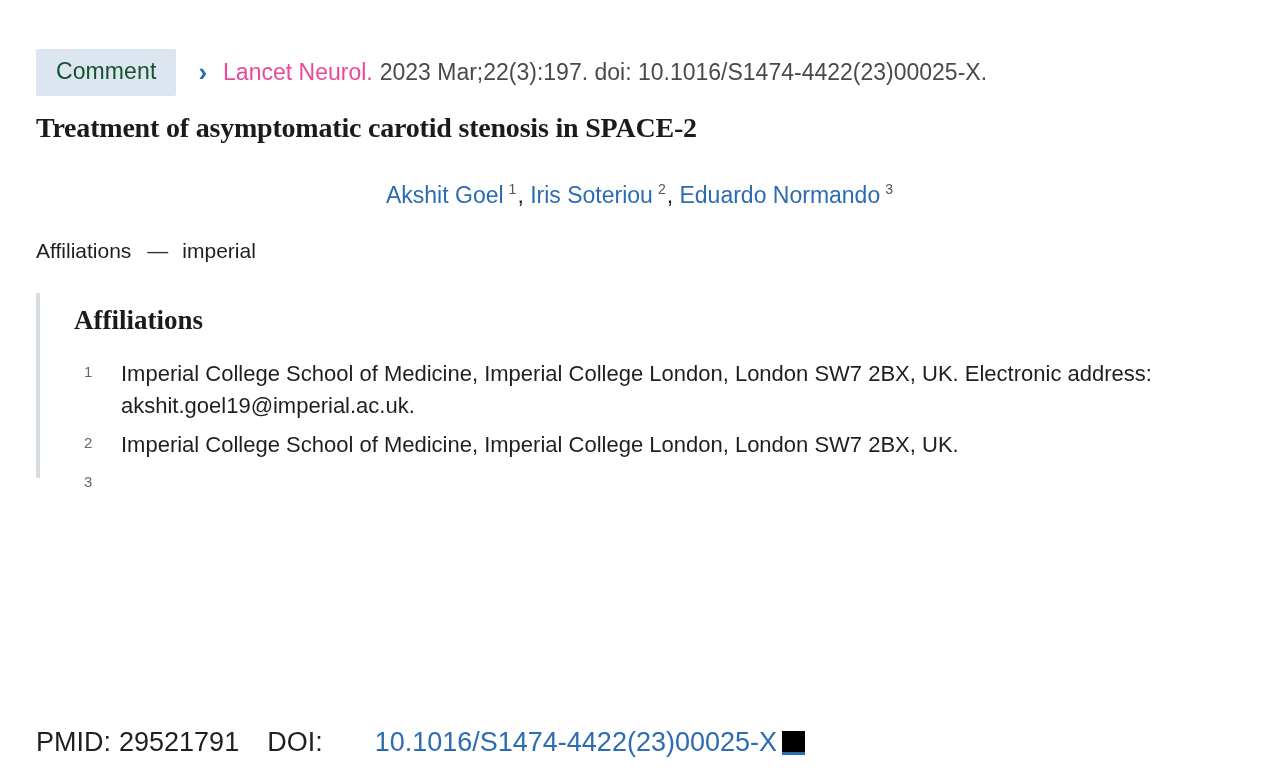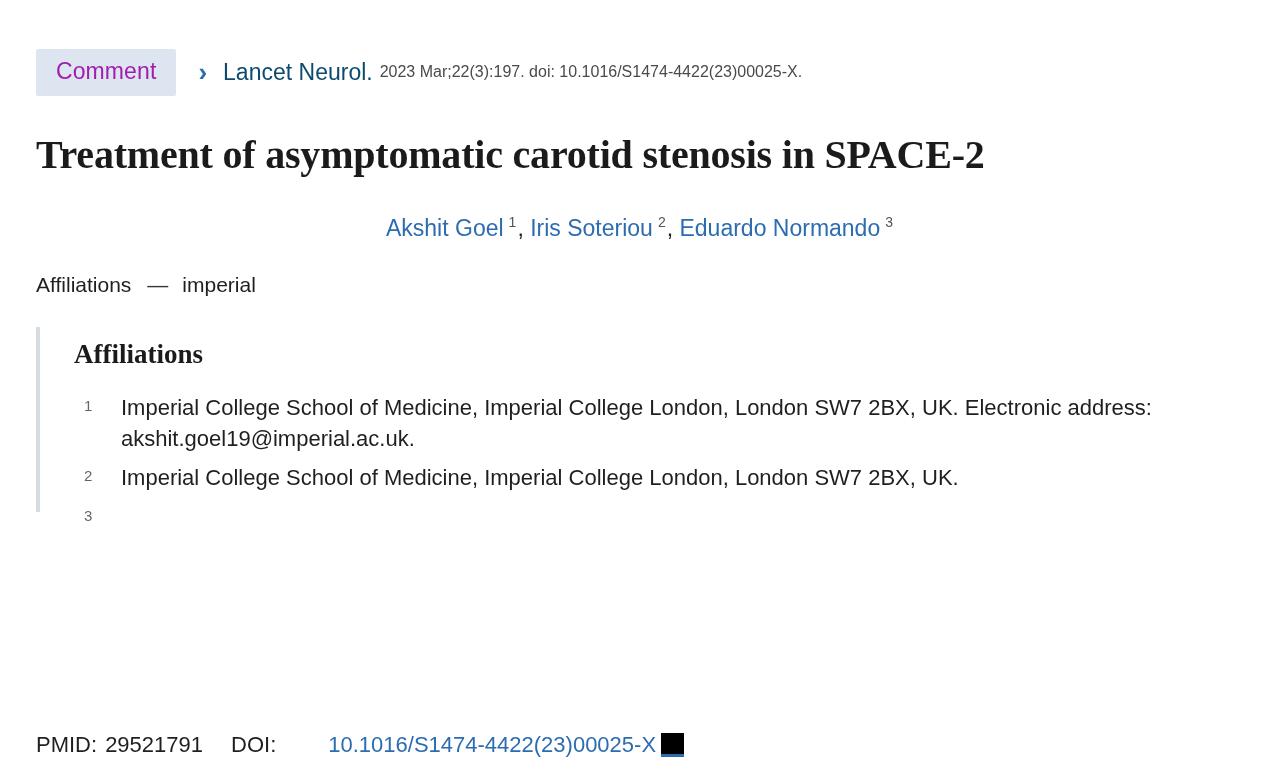--- a/index.html
+++ b/index.html
@@ -24,55 +24,55 @@
 
   
   .cit-row {
     display: flex;
     align-items: center;
     gap: 0;
     height: 40px;
   }
   .type-badge {
     background: #dde6f0;
-    color: #a21caf;
+    color: #14532d;
     font-size: 23px;
     line-height: 1;
     padding: 11px 20px 13px 20px;
     border-radius: 2px;
     letter-spacing: .1px;
   }
   .chevron {
     color: #2c6cb0;
     font-size: 26px;
     font-weight: 600;
     margin: 0 16px 0 22px;
     line-height: 1;
     user-select: none;
   }
   .journal {
-    color: #0c4a6e;
+    color: #ec4899;
     font-size: 23px;
     text-decoration: none;
   }
   .cit-rest {
     color: #4a4a4a;
-    font-size: 16px;
+    font-size: 23px;
     margin-left: 7px;
     white-space: nowrap;
   }
 
   
   h1.title {
     font-family: "Liberation Serif", serif;
     font-weight: bold;
-    font-size: 40px;
+    font-size: 28px;
     line-height: 1.13;
     color: #1b1b1b;
-    margin: 40px 0 0 0;
+    margin: 20px 0 0 0;
     max-width: 1130px;
     letter-spacing: -0.2px;
   }
 
   
   .authors {
     margin-top: 38px;
     font-size: 23px;
     line-height: 1;
     color: #212121;
@@ -144,21 +144,21 @@
     top: 3px;
     font-size: 15px;
     color: #666;
   }
 
   
   .ids {
     position: absolute;
     left: 36px;
     bottom: 18px;
-    font-size: 22px;
+    font-size: 27px;
     color: #1f1f1f;
     display: flex;
     align-items: center;
     white-space: nowrap;
   }
   .ids .pmid-label { margin-right: 8px; }
   .ids .pmid-val { margin-right: 28px; }
   .ids .doi-label { margin-right: 20px; }
   .ids .doi-val {
     color: #2c6cb0;

